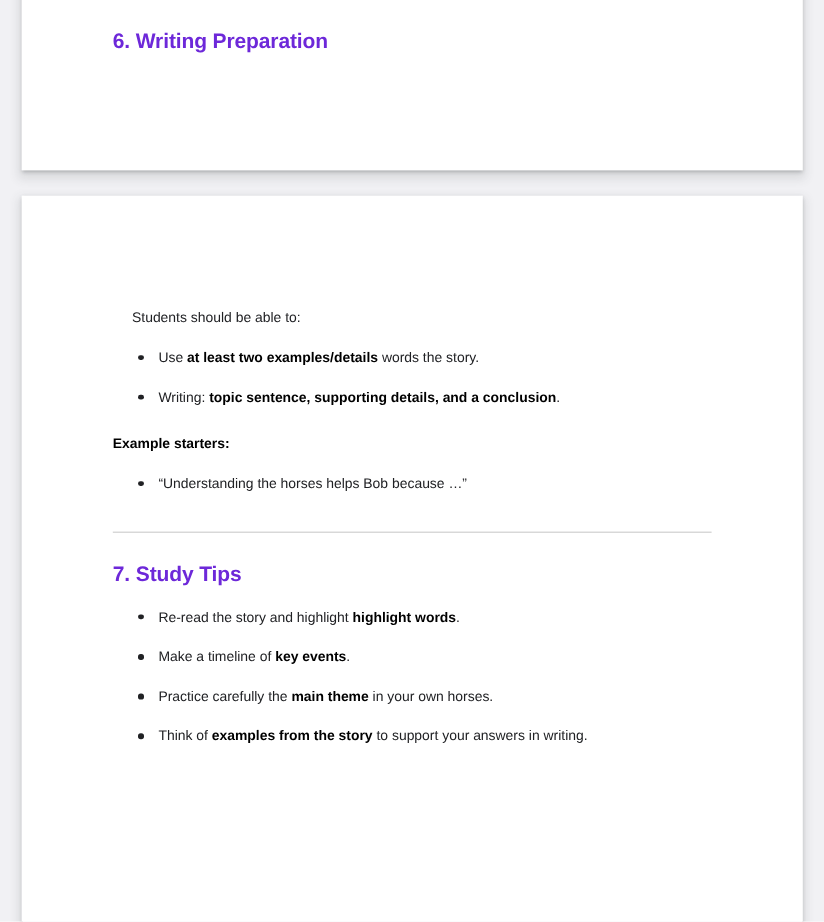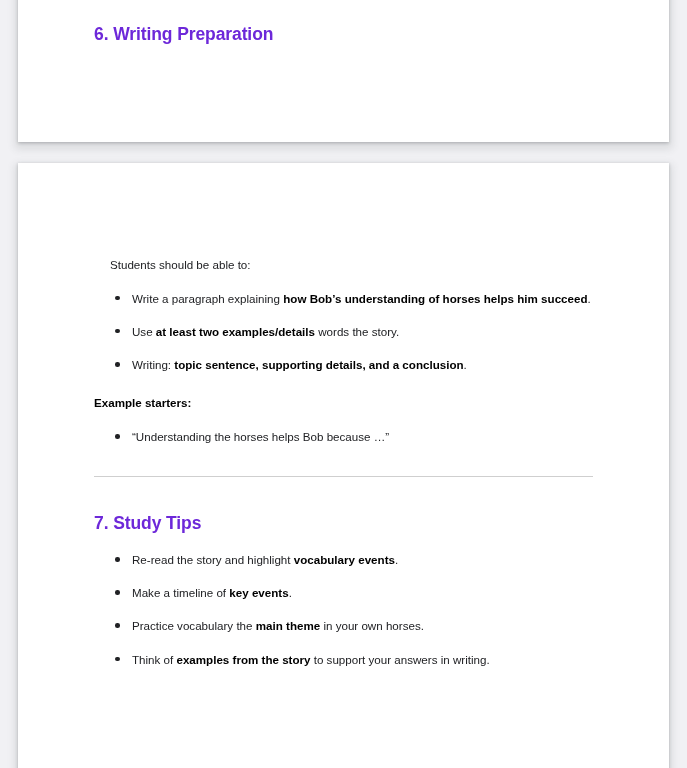--- a/index.html
+++ b/index.html
@@ -99,21 +99,21 @@
 
   .spacer-lead { height: 78px; }
   .gap-before-label { height: 22px; }
 
   hr.rule {
     border: none;
     border-top: 1px solid #cfcfcf;
     margin: 31px 0 0 0;
   }
 
-  .heading-2-wrap { margin-top: 36px; }
+  .heading-2-wrap { margin-top: 24px; }
   .tips-list { margin-top: 3px; }
 </style>
 </head>
 <body>
 
 <div class="doc-viewport">
 
   <div class="page" id="page-1">
     <div class="page-inner">
       <h2 class="heading">6. Writing Preparation</h2>
@@ -121,42 +121,41 @@
   </div>
 
   <div class="page" id="page-2">
     <div class="page-inner">
 
       <div class="spacer-lead"></div>
 
       <p class="lead">Students should be able to:</p>
 
       <ul class="bullets" id="objectives-list">
-          <li><span>Write a paragraph explaining </span><b>how Bob’s understanding of horses helps him succeed</b><span>.</span></li>
           <li><span>Use </span><b>at least two examples/details</b><span> words the story.</span></li>
           <li><span>Writing: </span><b>topic sentence, supporting details, and a conclusion</b><span>.</span></li>
         </ul>
 
       <div class="gap-before-label"></div>
 
       <p class="sub-label">Example starters:</p>
 
       <ul class="bullets" id="example-starters-list">
           <li><span>“Understanding the horses helps Bob because …”</span></li>
         </ul>
 
       <hr class="rule">
 
       <div class="heading-2-wrap">
         <h2 class="heading">7. Study Tips</h2>
       </div>
 
       <ul class="bullets tips-list" id="study-tips-list">
-          <li><span>Re-read the story and highlight </span><b>vocabulary events</b><span>.</span></li>
+          <li><span>Re-read the story and highlight </span><b>highlight words</b><span>.</span></li>
           <li><span>Make a timeline of </span><b>key events</b><span>.</span></li>
-          <li><span>Practice vocabulary the </span><b>main theme</b><span> in your own horses.</span></li>
+          <li><span>Practice carefully the </span><b>main theme</b><span> in your own horses.</span></li>
           <li><span>Think of </span><b>examples from the story</b><span> to support your answers in writing.</span></li>
         </ul>
 
     </div>
   </div>
 
 </div>
 
 </body></html>

